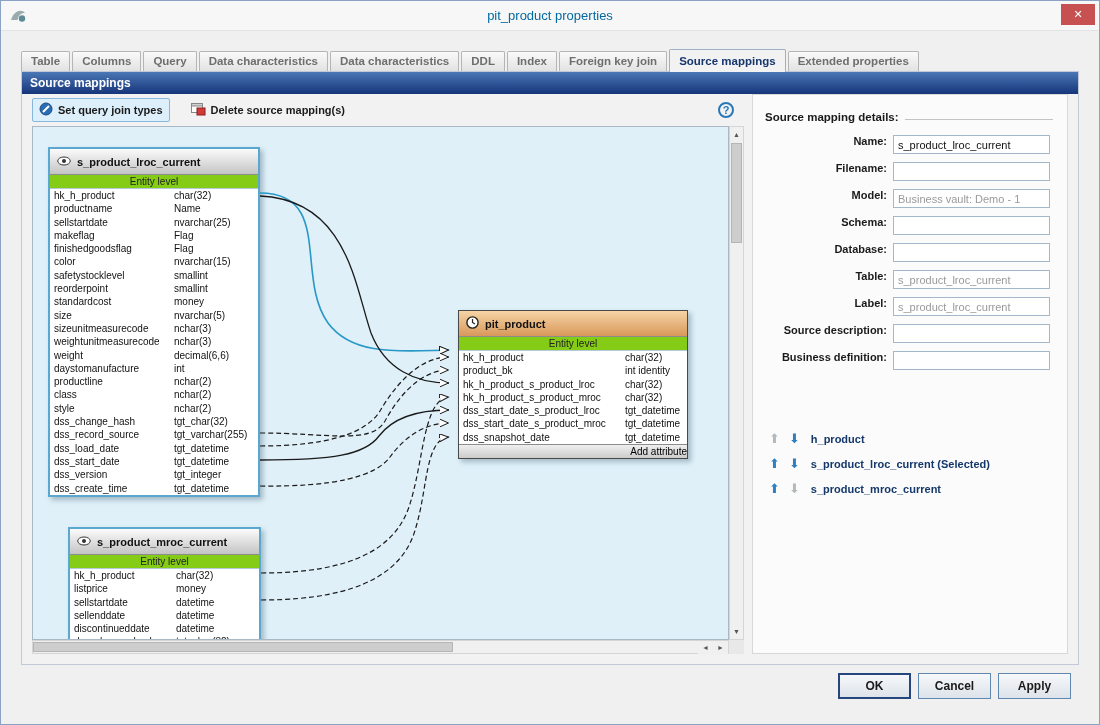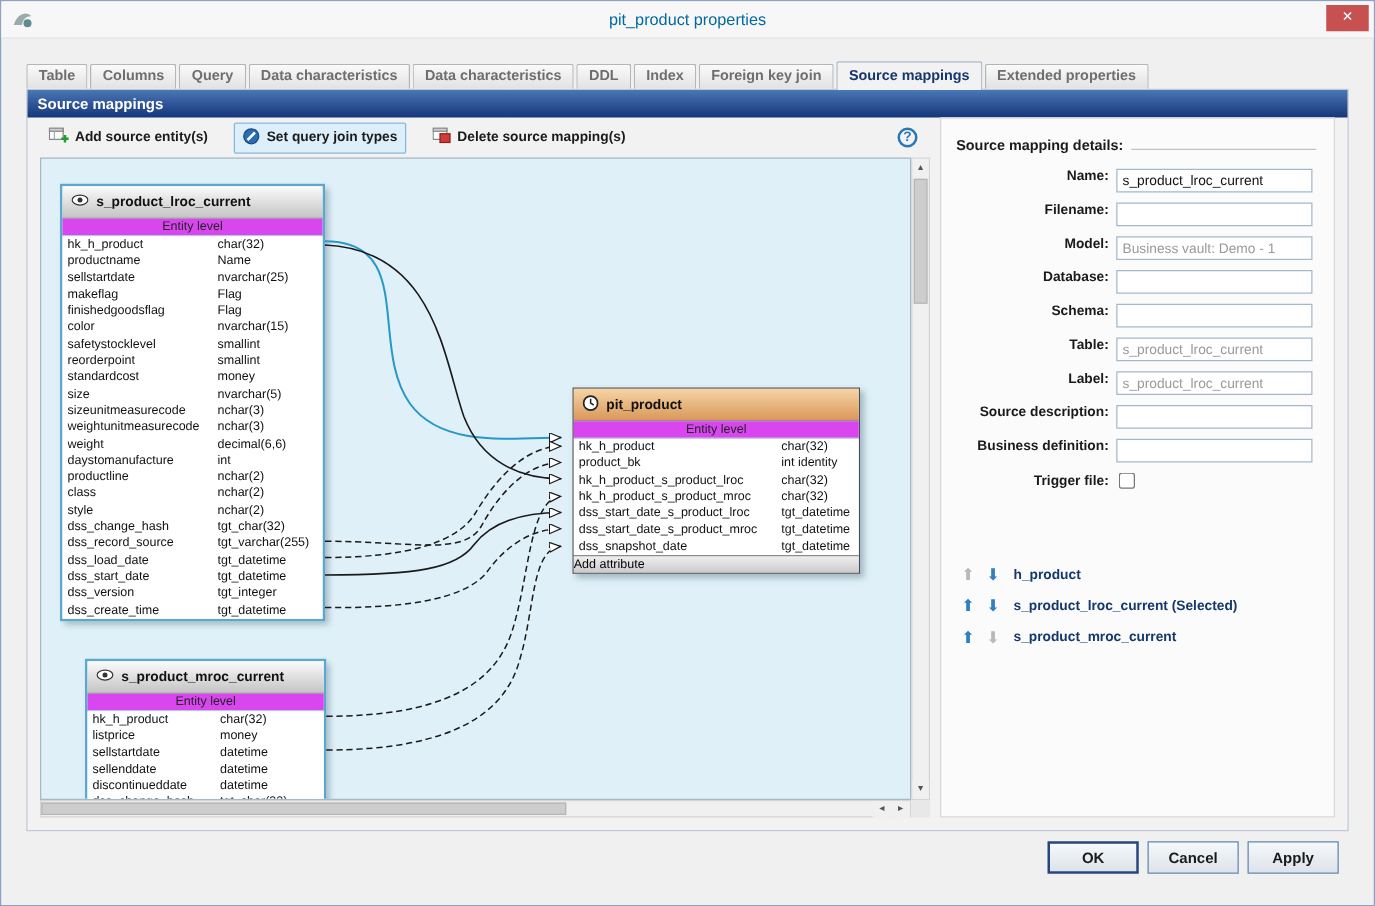--- a/index.html
+++ b/index.html
@@ -58,27 +58,27 @@
   .corner { position:absolute; right:0; bottom:0; width:15px; height:14px; background:#e8e8e8; }
 
   
   .entity { position:absolute; background:#fff; border:2px solid #5aa7d0;
             box-shadow:3px 3px 5px rgba(50,80,100,.35); font-size:10px; z-index:2; cursor:pointer; }
   .entity.target { border:1px solid #4a4a4a; }
   .ent-header { height:26px; display:flex; align-items:center; gap:6px; padding:0 7px;
                 background:linear-gradient(#fbfbfb,#c4c4c4); border-bottom:1px solid #8c8c8c;
                 font-weight:bold; font-size:11px; color:#111; }
   .entity.target .ent-header { background:linear-gradient(#f6d4a6,#d9985a); }
-  .ent-level { height:14px; line-height:13px; text-align:center; background:#d946ef;
+  .ent-level { height:14px; line-height:13px; text-align:center; background:#84cc16;
                border-bottom:1px solid #b2cadb; font-size:10px; color:#222; }
   .ent-rows { background:#fff; }
   .ent-row { height:13.3px; line-height:13.3px; display:flex; padding-left:4px; white-space:nowrap; overflow:hidden; color:#111; }
   .cname { flex:none; overflow:hidden; }
   .ctype { flex:1; overflow:hidden; }
-  .ent-footer { height:14px; line-height:13px; text-align:left; background:linear-gradient(#efefef,#cbcbcb);
+  .ent-footer { height:14px; line-height:13px; text-align:right; background:linear-gradient(#efefef,#cbcbcb);
                 border-top:1px solid #8c8c8c; font-size:10px; cursor:pointer; }
 
   
   .details { width:316px; flex:none; margin:0 10px 10px 4px; background:#fbfbfb; border:1px solid #d8d8d8;
              padding:16px 14px 10px 12px; overflow:hidden; }
   .group-title { display:flex; align-items:center; font-size:11.5px; font-weight:bold; color:#1a1a1a; margin-bottom:12px; }
   .group-title::after { content:""; flex:1; border-top:1px solid #c3c3c3; margin:4px 0 0 6px; }
   .field-row { display:flex; align-items:flex-start; margin-bottom:8px; }
   .field-label { width:128px; flex:none; text-align:right; padding-right:6px; font-size:11px; font-weight:bold; color:#1a1a1a; }
   .field-input { width:157px; height:19px; border:1px solid #a3b8cb; background:#fff; font-size:11px;
@@ -128,32 +128,20 @@
       <div class="tab selected">Source mappings</div>
       <div class="tab">Extended properties</div>
     </div>
 
   <div class="panel">
     <div class="panel-header">Source mappings</div>
     <div class="panel-body">
 
       <div class="left-col">
         <div class="toolbar">
-          <div class="tool-btn">
-            <span>
-              <svg width="16" height="13" viewBox="0 0 16 13">
-                <rect x="0.5" y="0.5" width="11" height="9" fill="#fff" stroke="#888"></rect>
-                <rect x="0.5" y="0.5" width="11" height="2.5" fill="#cfcfcf" stroke="#888"></rect>
-                <line x1="4.5" y1="3" x2="4.5" y2="9.5" stroke="#aaa"></line>
-                <path d="M12 9 h2 v-2 h2 v2 h2" transform="translate(-3,0)" fill="none"></path>
-                <path d="M13 6 v6 M10 9 h6" stroke="#1f9d28" stroke-width="2"></path>
-              </svg>
-            </span>
-            <span>Add source entity(s)</span>
-          </div>
           <div class="tool-btn pressed">
             <span>
               <svg width="14" height="14" viewBox="0 0 14 14">
                 <circle cx="7" cy="7" r="6" fill="#2a6db5" stroke="#1a4a80"></circle>
                 <line x1="4" y1="10" x2="10" y2="4" stroke="#fff" stroke-width="2"></line>
               </svg>
             </span>
             <span>Set query join types</span>
           </div>
           <div class="tool-btn">
@@ -392,48 +380,44 @@
             </div>
             <div class="field-row">
               <div class="field-label">Filename:</div>
               <input class="field-input" type="text" style="">
             </div>
             <div class="field-row">
               <div class="field-label">Model:</div>
               <input class="field-input" type="text" disabled="" value="Business vault: Demo - 1" style="">
             </div>
             <div class="field-row">
+              <div class="field-label">Schema:</div>
+              <input class="field-input" type="text" style="">
+            </div>
+            <div class="field-row">
               <div class="field-label">Database:</div>
               <input class="field-input" type="text" style="">
             </div>
             <div class="field-row">
-              <div class="field-label">Schema:</div>
-              <input class="field-input" type="text" style="">
-            </div>
-            <div class="field-row">
               <div class="field-label">Table:</div>
               <input class="field-input" type="text" disabled="" value="s_product_lroc_current" style="">
             </div>
             <div class="field-row">
               <div class="field-label">Label:</div>
               <input class="field-input" type="text" disabled="" value="s_product_lroc_current" style="">
             </div>
             <div class="field-row">
               <div class="field-label">Source description:</div>
               <input class="field-input" type="text" style="">
             </div>
             <div class="field-row">
               <div class="field-label">Business definition:</div>
               <input class="field-input" type="text" style="">
             </div>
           </div>
-        <div class="field-row check-row">
-          <div class="field-label">Trigger file:</div>
-          <input type="checkbox" id="trigger-cb" style="">
-        </div>
 
         <div class="ordering-section">
           <div id="ordering">
               <div class="order-item">
                 <span class="order-arrow off">⬆</span>
                 <span class="order-arrow on">⬇</span>
                 <span class="order-label">h_product</span>
               </div>
               <div class="order-item">
                 <span class="order-arrow on">⬆</span>

